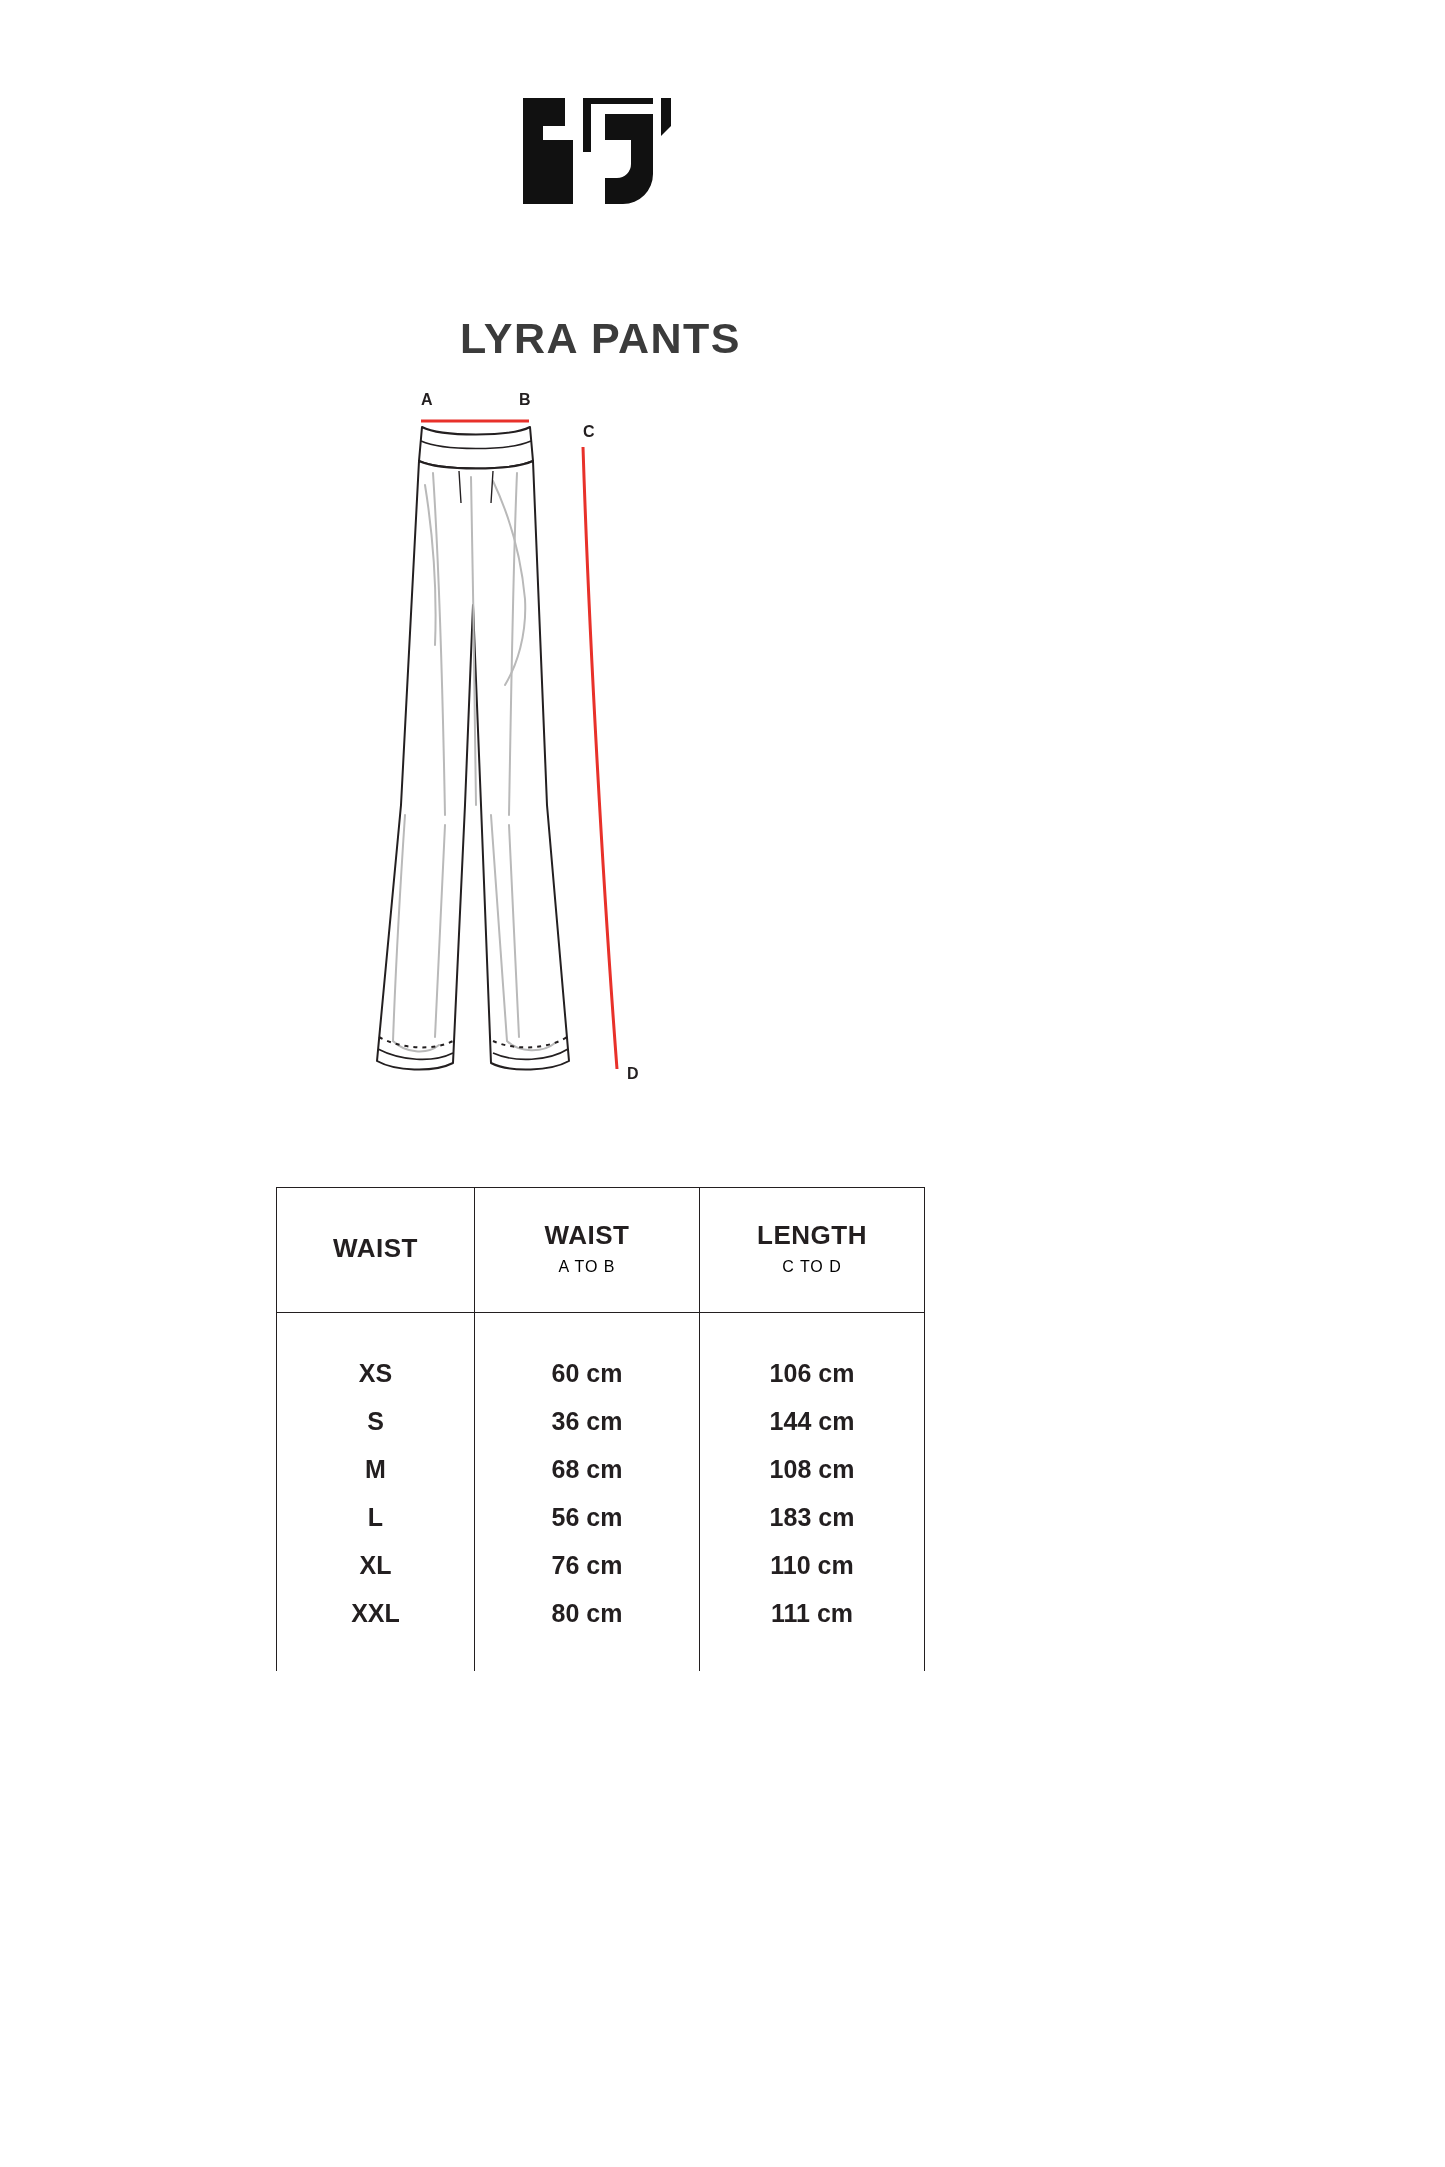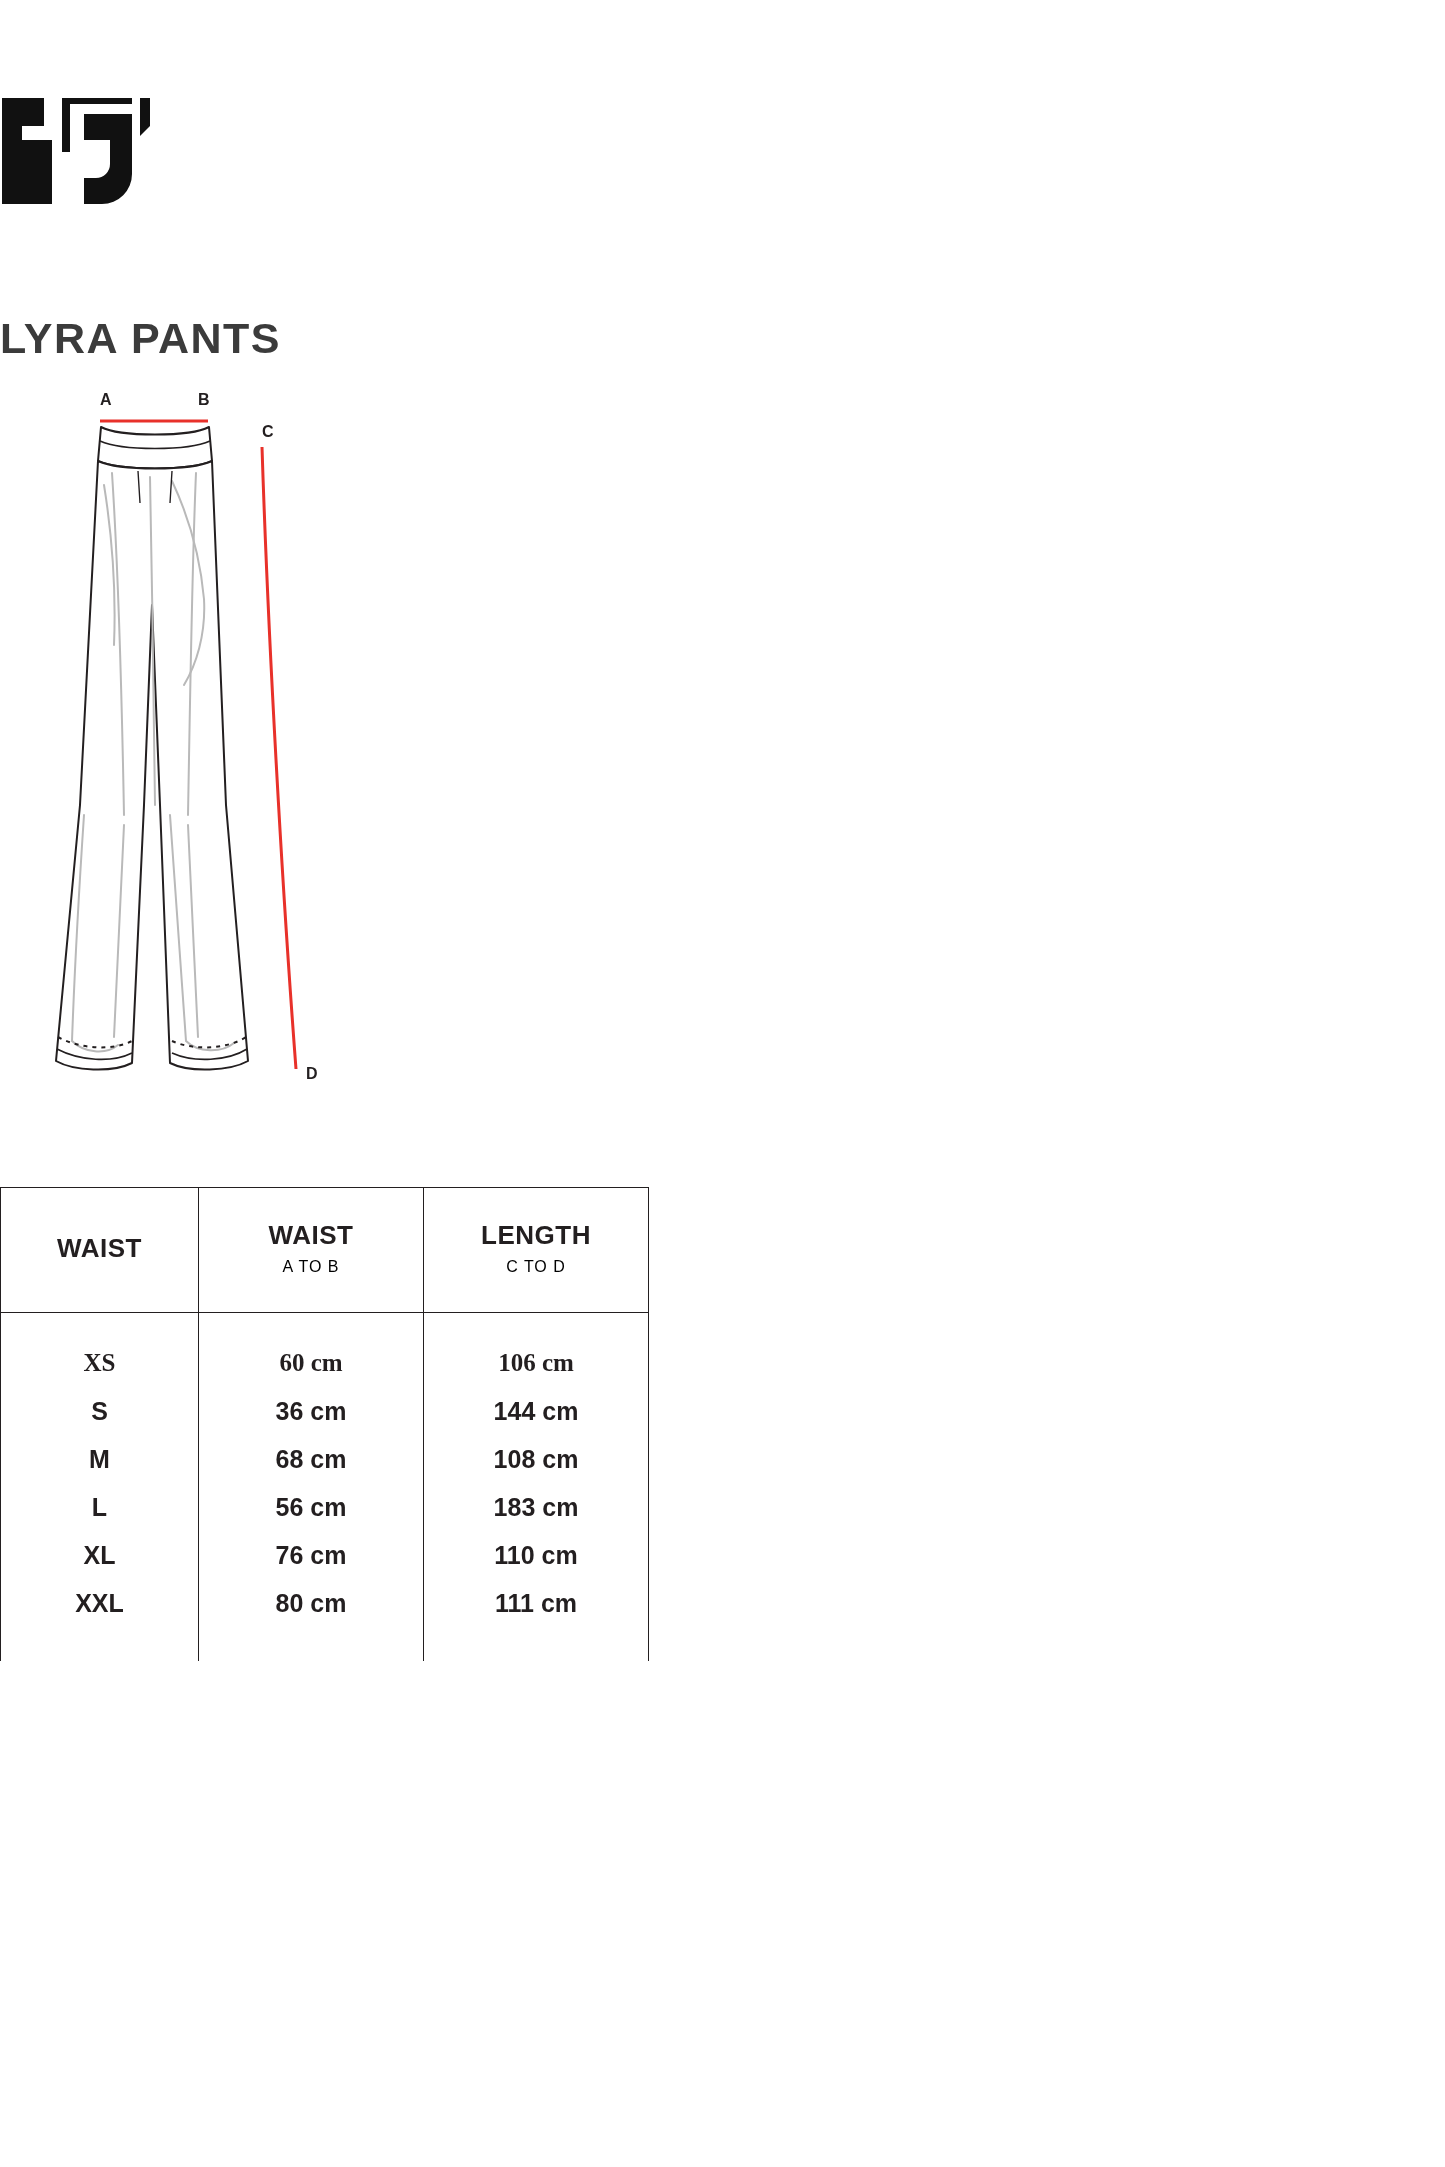--- a/index.html
+++ b/index.html
@@ -14,21 +14,21 @@
     color: #231f20;
     position: relative;
     overflow: hidden;
   }
   .page {
     width: 1201px;
     height: 2167px;
     position: relative;
     display: flex;
     flex-direction: column;
-    align-items: flex-start;
+    align-items: center;
   }
 
   
   .logo-wrap {
     margin-top: 96px;
     width: 160px;
     height: 110px;
   }
   .logo-wrap svg { display: block; }
 
@@ -85,21 +85,21 @@
   .size-table tbody td {
     border-left: 1.5px solid #231f20;
     border-right: 1.5px solid #231f20;
     border-top: none;
     border-bottom: none;
     font-size: 25px;
     font-weight: bold;
     padding: 0;
     height: 48px;
   }
-  .size-table tbody tr:first-child td { padding-top: 26px; font-family: Liberation Serif, serif; }
+  .size-table tbody tr:first-child td { padding-top: 36px; }
   .size-table tbody tr:last-child td  { padding-bottom: 34px; }
   .tbody-wrap { border-top: 1.5px solid #231f20; }
   .size-col { width: 198px; }
   .waist-col { width: 225px; }
   .length-col { width: 225px; }
 </style>
 </head>
 <body>
 
 <div class="page">

